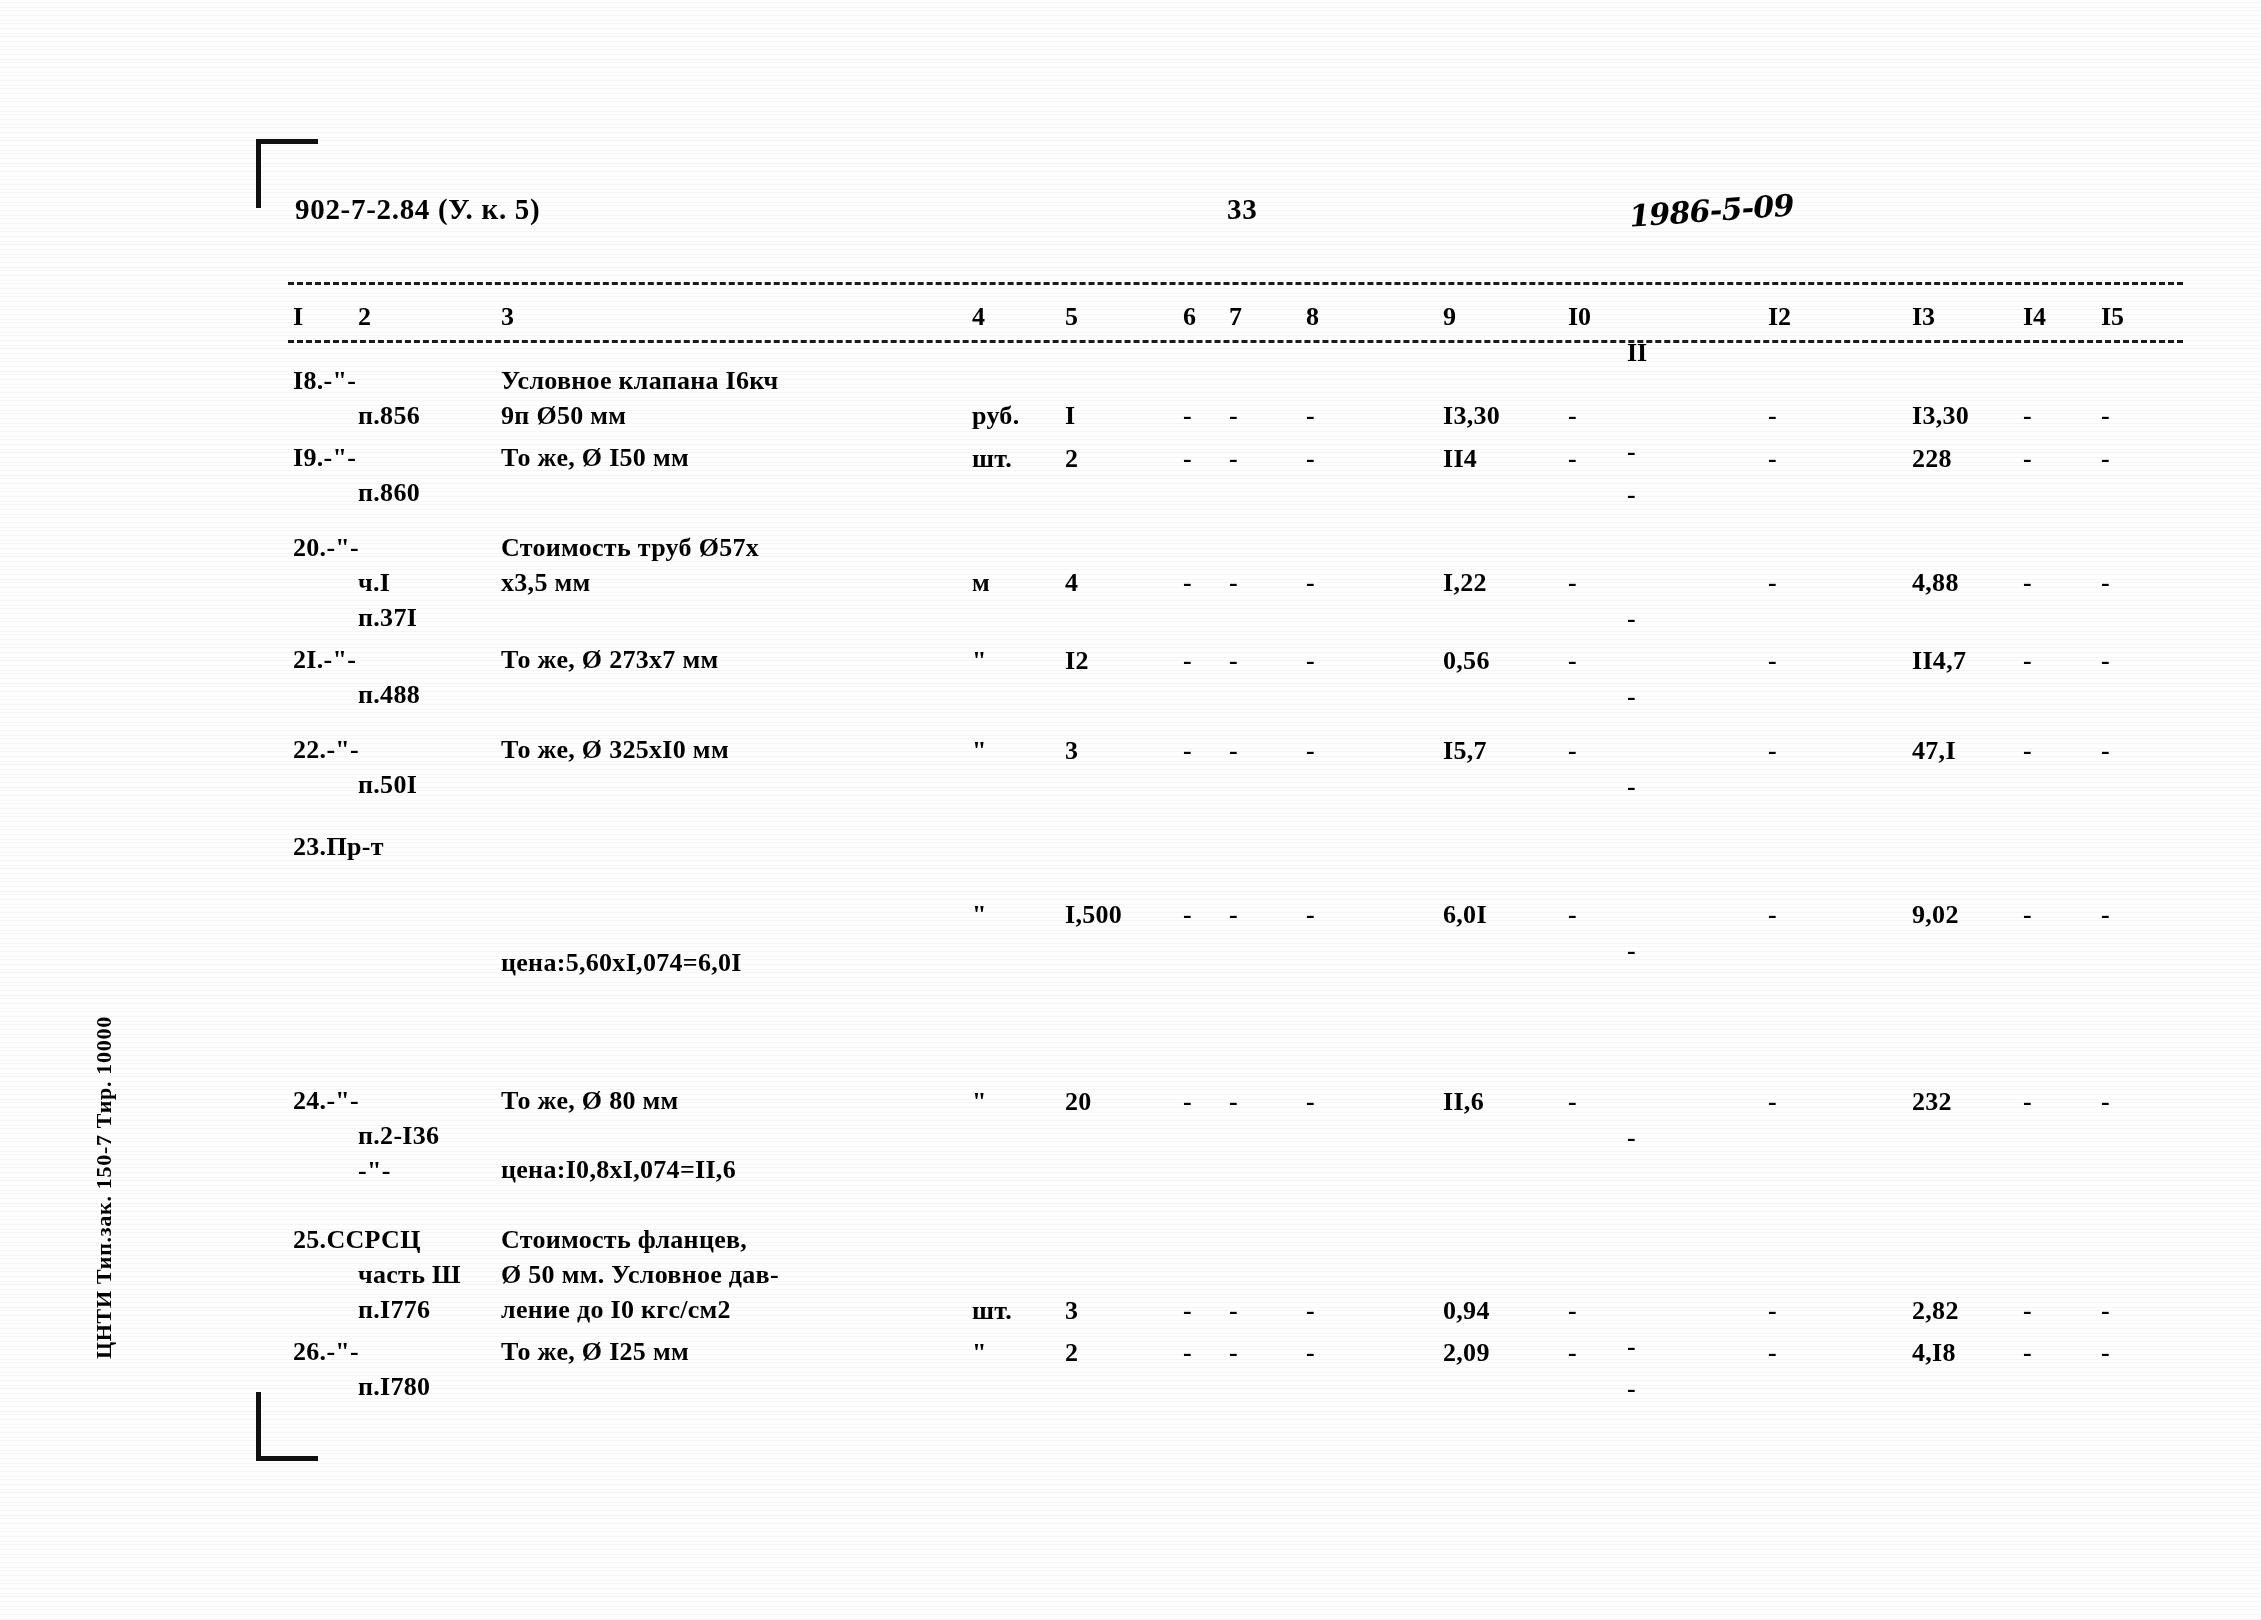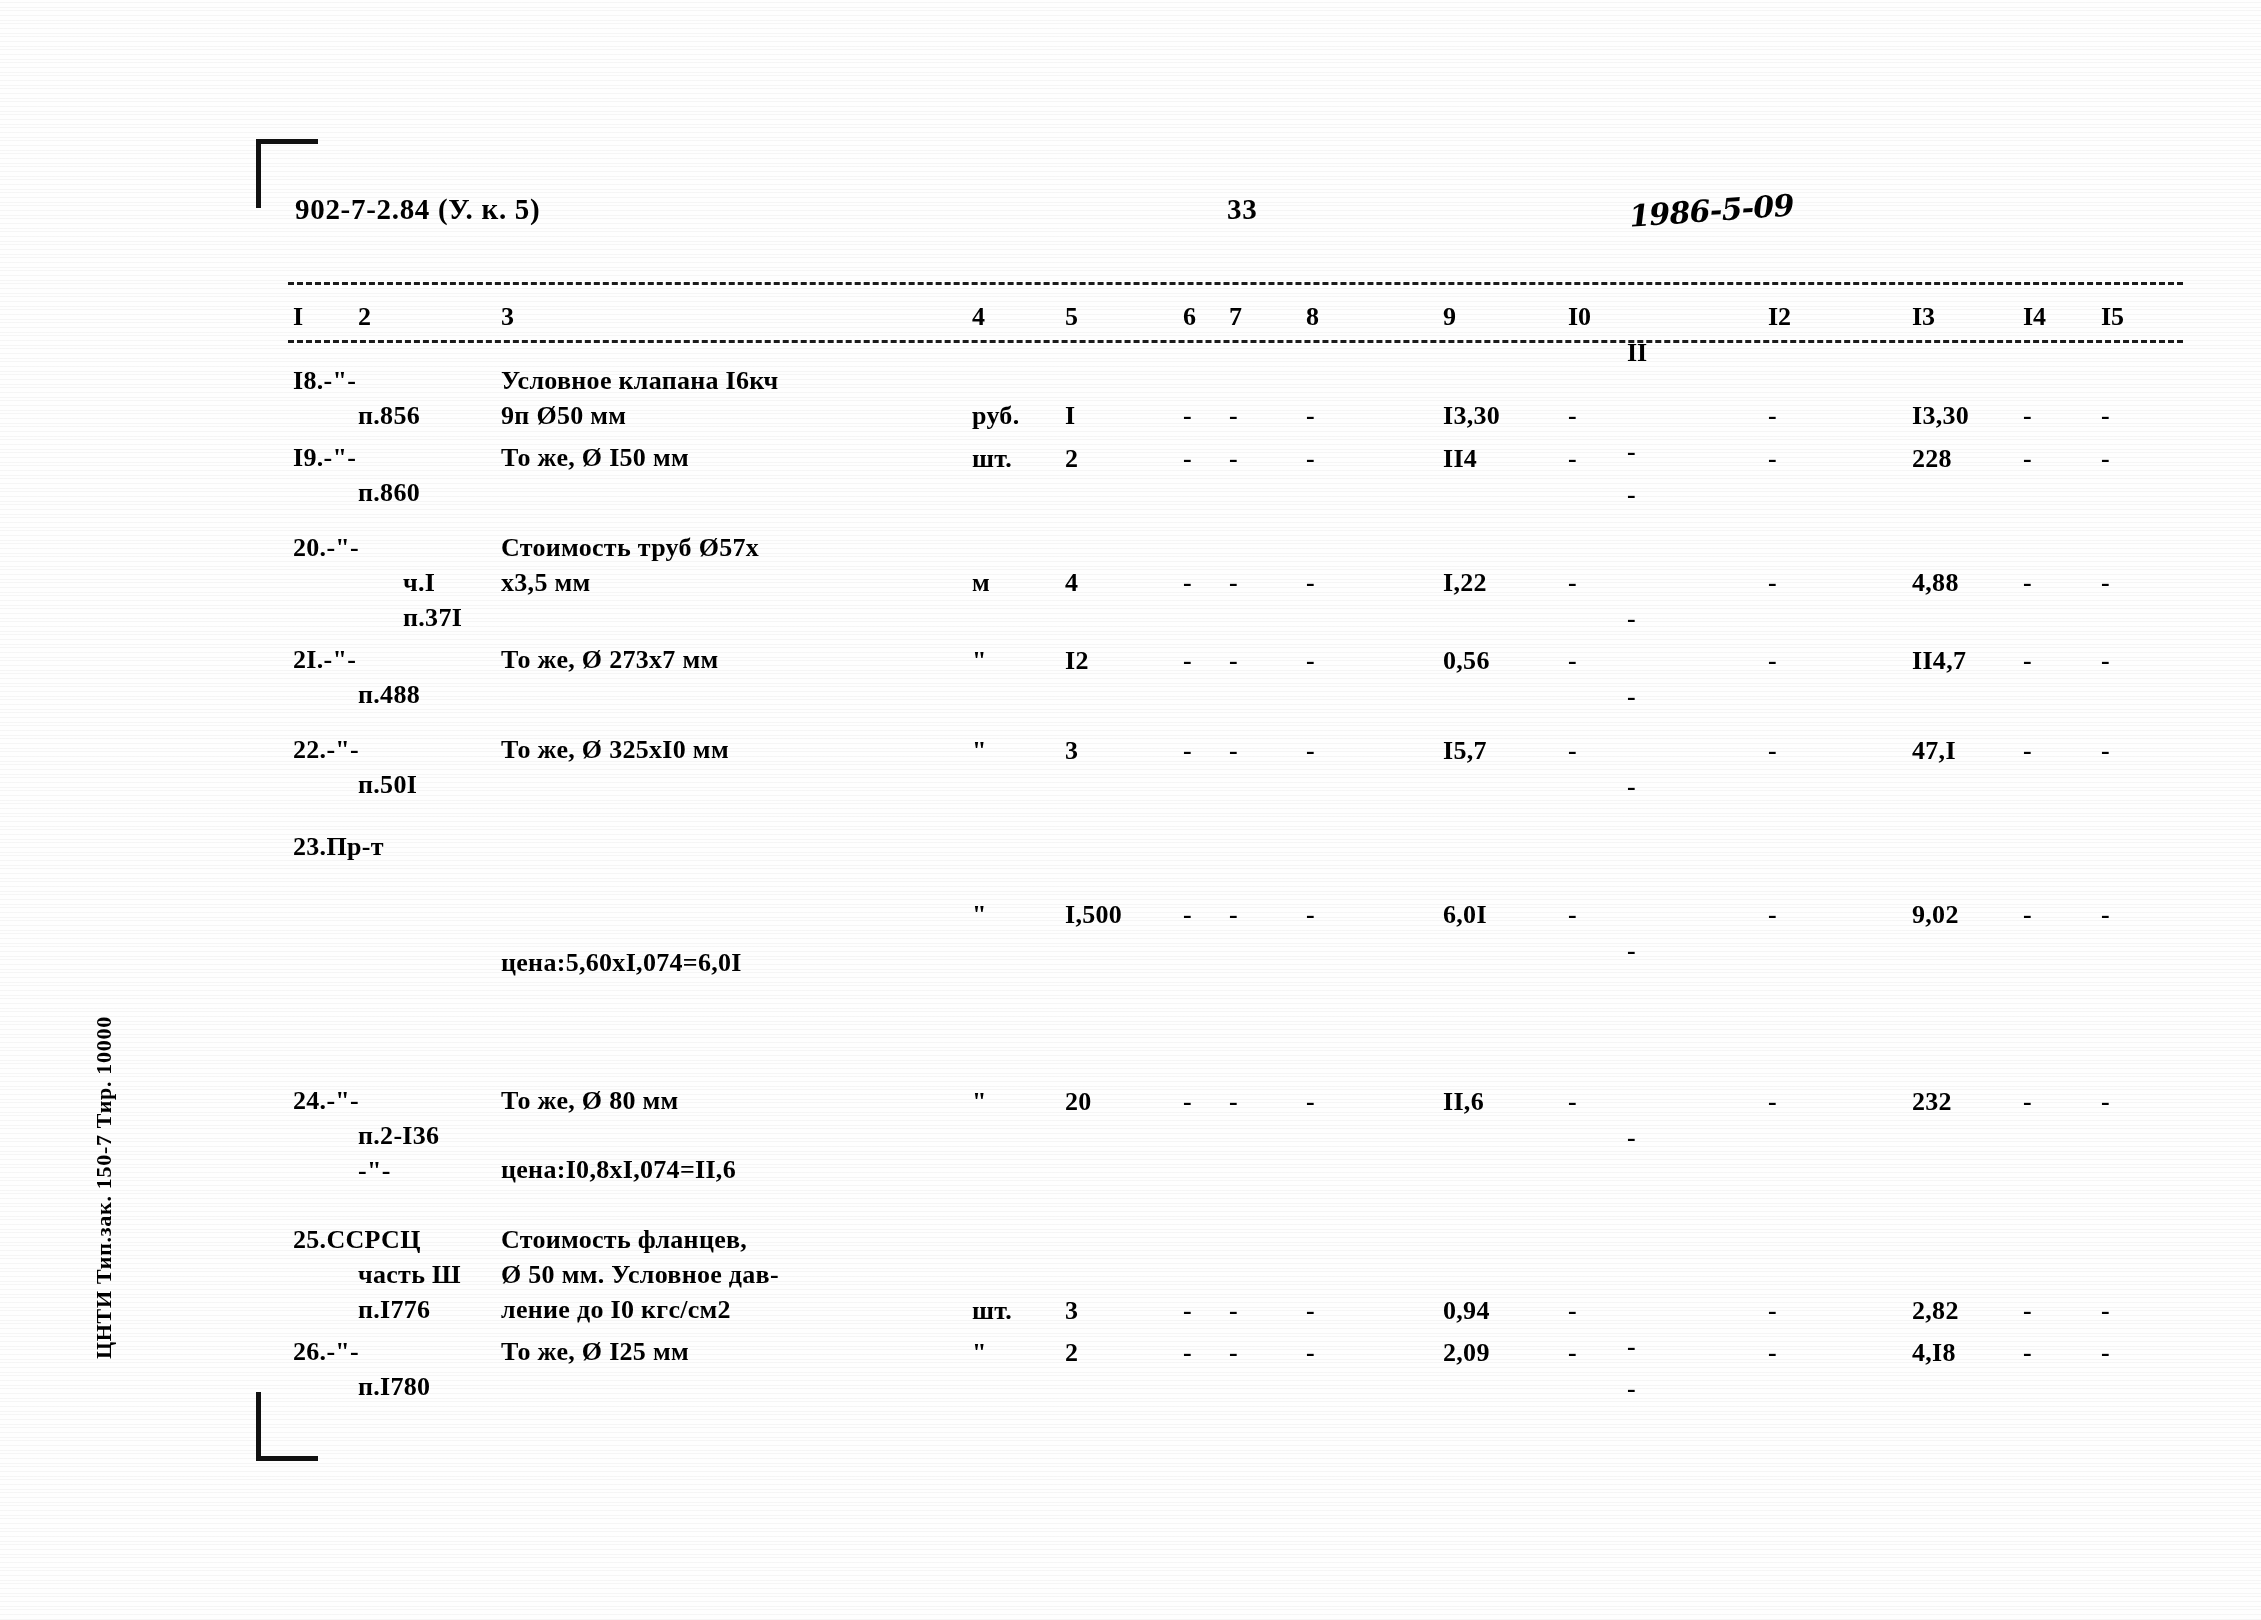--- a/index.html
+++ b/index.html
@@ -211,21 +211,21 @@
       <div class="cell c10" style="top:1.3px;">-</div>
       <div class="cell c11" style="top:1.3px;">-</div>
       <div class="cell c12" style="top:1.3px;">-</div>
       <div class="cell c13" style="top:1.3px;">228</div>
       <div class="cell c14" style="top:1.3px;">-</div>
       <div class="cell c15" style="top:1.3px;">-</div>
     </div>
 
     <div class="row" style="height:112px;">
       <div class="cell c1" style="top:0px;">20.-"-</div>
-      <div class="cell c2" style="top:35px;margin-left:45px;">ч.I
+      <div class="cell c2" style="top:35px;">ч.I
 п.37I</div>
       <div class="cell c3" style="top:0px;">Стоимость труб Ø57х
 х3,5 мм</div>
       <div class="cell c4" style="top:35px;">м</div>
       <div class="cell c5" style="top:35px;">4</div>
       <div class="cell c6" style="top:35px;">-</div>
       <div class="cell c7" style="top:35px;">-</div>
       <div class="cell c8" style="top:35px;">-</div>
       <div class="cell c9" style="top:35px;">I,22</div>
       <div class="cell c10" style="top:35px;">-</div>

